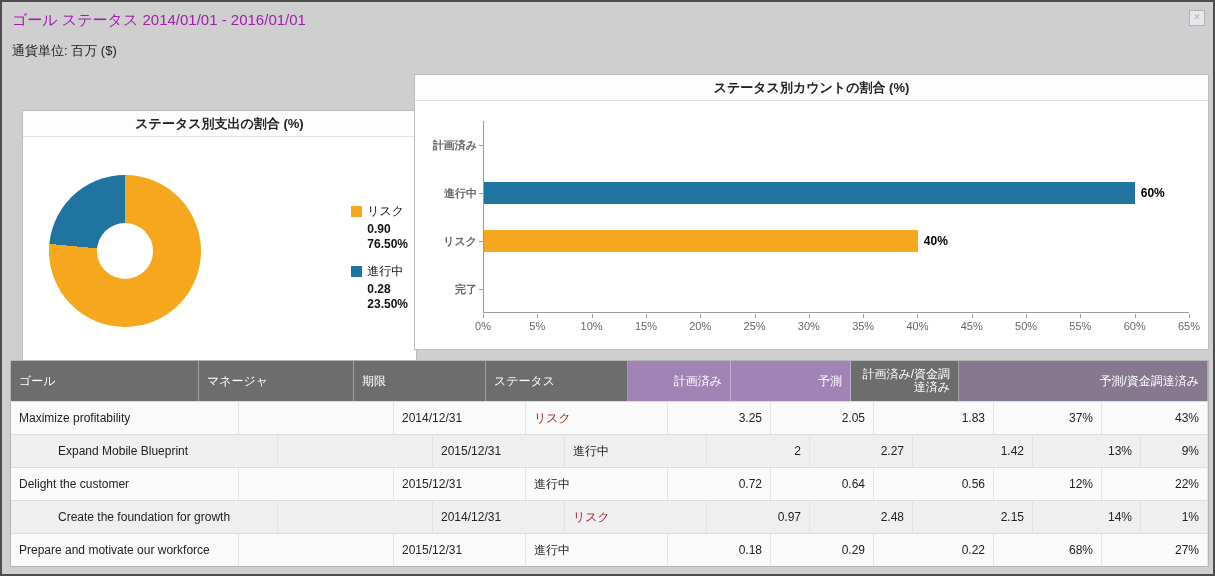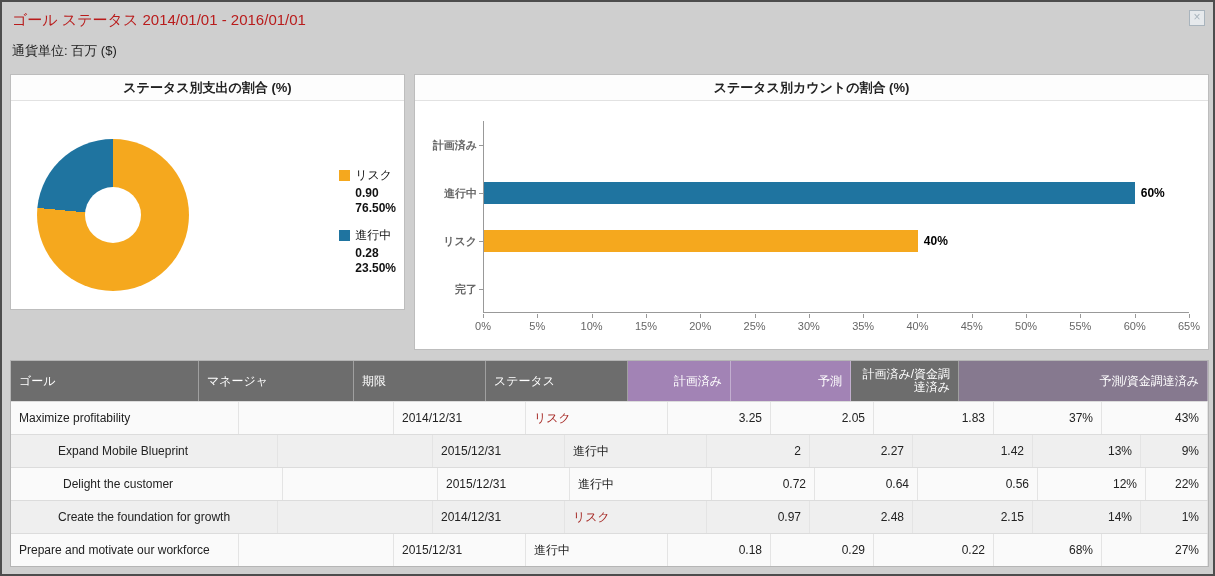--- a/index.html
+++ b/index.html
@@ -9,21 +9,21 @@
   }
   .screen {
     position:relative;
     width:1215px; height:576px;
     background:#cfcfcf;
     border:2px solid #4d4d4d;
     overflow:hidden;
   }
   .page-title {
     position:absolute; left:10px; top:9px;
-    font-size:15px; color:#b91c1c;
+    font-size:15px; color:#a21caf;
   }
   .close-btn {
     position:absolute; right:8px; top:8px;
     width:16px; height:16px;
     border:1px solid #a9b4bd; color:#a9b4bd;
     font-size:12px; line-height:13px; text-align:center;
     cursor:pointer; background:#e6e9ec;
   }
   .currency-label {
     position:absolute; left:10px; top:40px;
@@ -31,21 +31,21 @@
   }
   .panel {
     position:absolute; top:72px;
     background:#fff; border:1px solid #bdbdbd;
   }
   .panel-title {
     height:26px; line-height:26px; text-align:center;
     font-size:13px; font-weight:bold; color:#222;
     border-bottom:1px solid #e2e2e2; background:#fdfdfd;
   }
-  .pie-panel { left:8px; width:395px; height:236px; }
+  .pie-panel { left:20px; width:395px; height:292px;margin-top:36px; }
   .bar-panel { left:412px; width:795px; height:276px; }
 
   
   .donut {
     position:absolute; left:26px; top:64px;
     width:152px; height:152px; border-radius:50%;
   }
   .donut-hole {
     position:absolute; left:50%; top:50%;
     width:56px; height:56px; margin:-28px 0 0 -28px;
@@ -223,21 +223,21 @@
           <div class="td align-left" style="width: 155px;"></div>
           <div class="td align-left" style="width: 132px;">2015/12/31</div>
           <div class="td align-left" style="width: 142px;">進行中</div>
           <div class="td align-right" style="width: 103px;">2</div>
           <div class="td align-right" style="width: 103px;">2.27</div>
           <div class="td align-right" style="width: 120px;">1.42</div>
           <div class="td align-right" style="width: 108px;">13%</div>
           <div class="td align-right" style="flex: 1 1 0%;">9%</div>
         </div>
         <div class="tr odd">
-          <div class="td align-left" style="width: 228px; margin-left: 44px;">Delight the customer</div>
+          <div class="td align-left" style="width: 228px;">Delight the customer</div>
           <div class="td align-left" style="width: 155px;"></div>
           <div class="td align-left" style="width: 132px;">2015/12/31</div>
           <div class="td align-left" style="width: 142px;">進行中</div>
           <div class="td align-right" style="width: 103px;">0.72</div>
           <div class="td align-right" style="width: 103px;">0.64</div>
           <div class="td align-right" style="width: 120px;">0.56</div>
           <div class="td align-right" style="width: 108px;">12%</div>
           <div class="td align-right" style="flex: 1 1 0%;">22%</div>
         </div>
         <div class="tr even">

